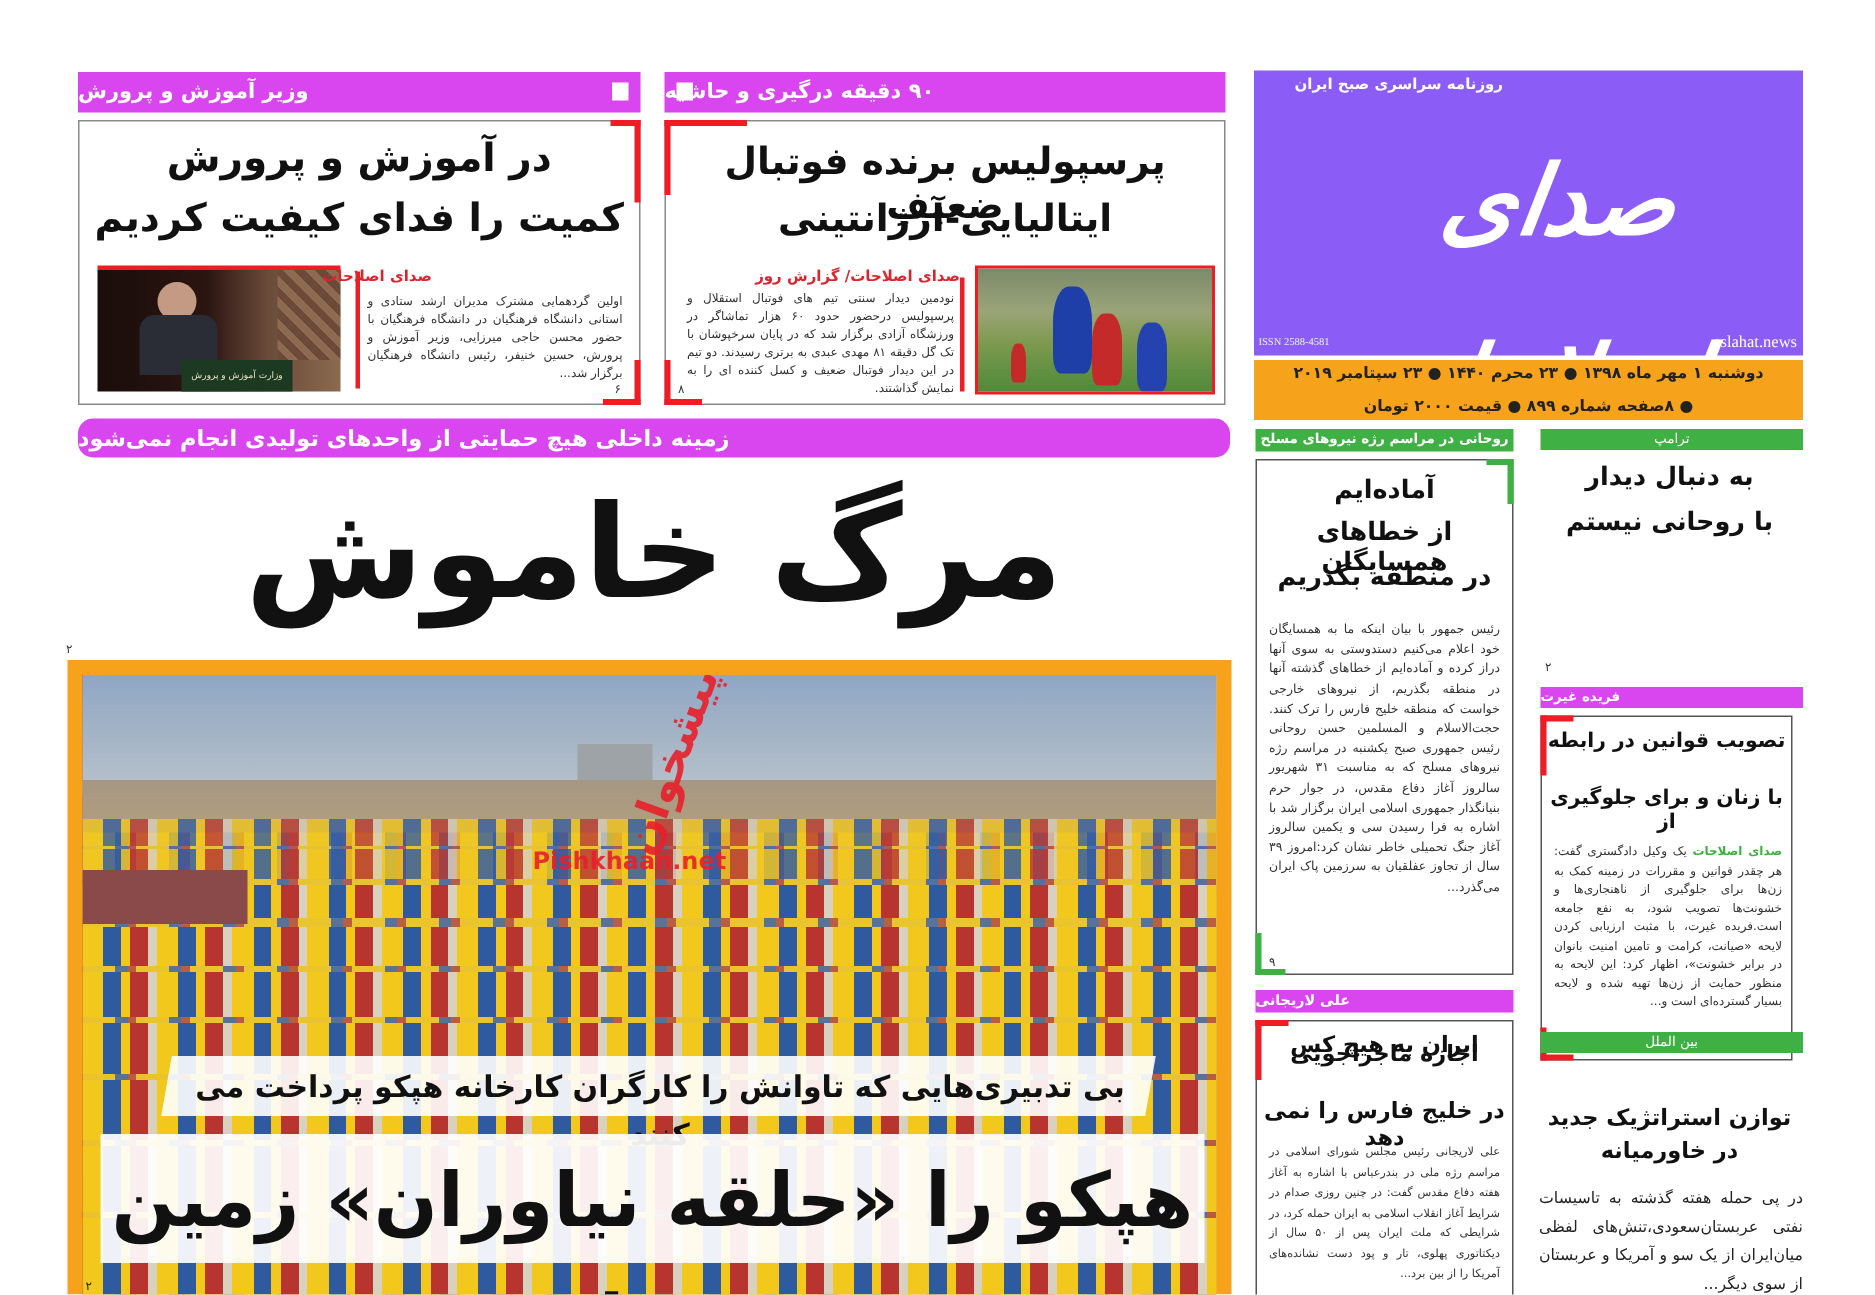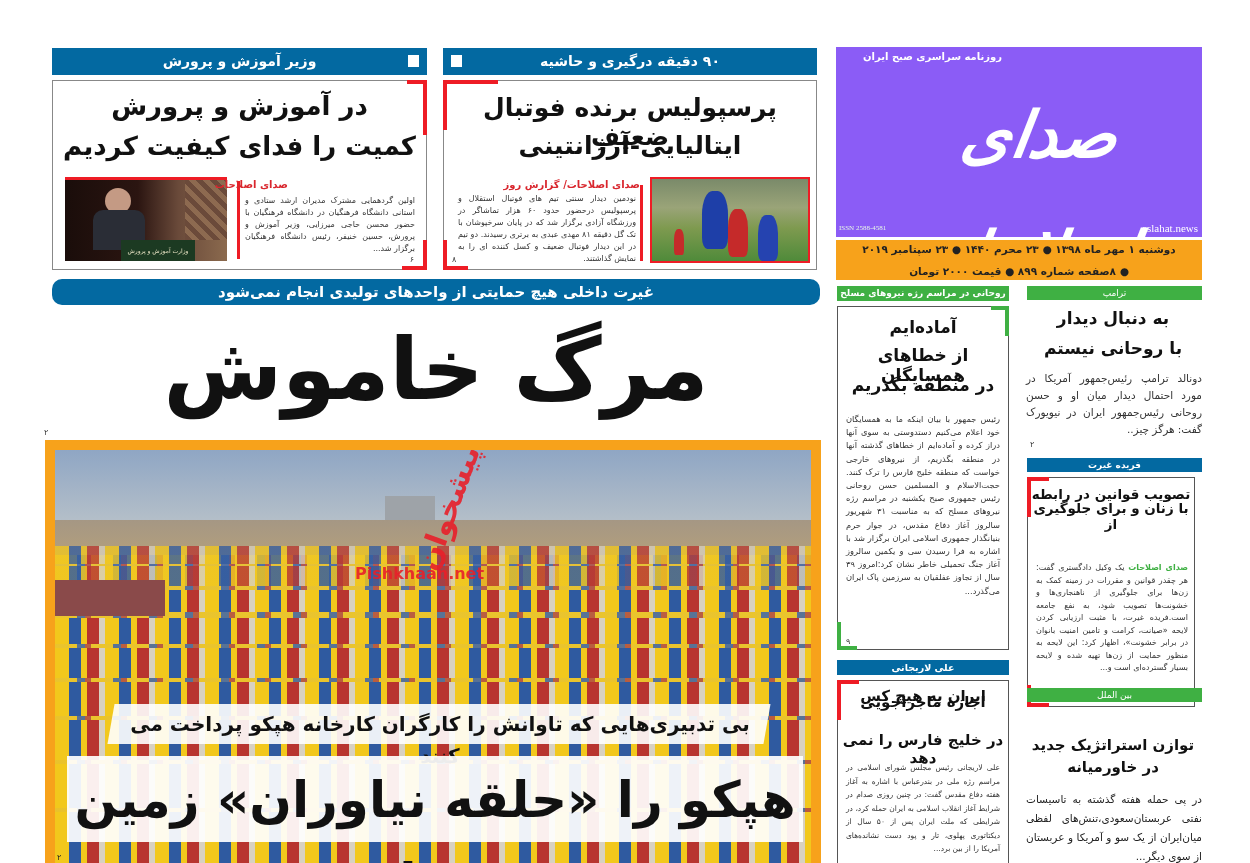--- a/index.html
+++ b/index.html
@@ -1,18 +1,18 @@
 <!DOCTYPE html>
 <html><head>
 <meta charset="utf-8">
 <style>
   * { box-sizing: border-box; margin: 0; padding: 0; }
   body { width: 1250px; height: 863px; background: #ffffff; font-family: "DejaVu Sans", sans-serif; overflow: hidden; position: relative; direction: rtl; color: #1a1a1a; }
   .abs { position: absolute; }
-  .red-bar { background: #0369a1; color: #fff; font-weight: bold; text-align: center; }
+  .red-bar { background: #d946ef; color: #fff; font-weight: bold; text-align: left; }
   .green-bar { background: #3fb043; color: #fff; text-align: center; }
   .orange-bar { background: #f7a21b; color: #222; font-weight: bold; text-align: center; }
 
   
   .tab-head { height: 27px; line-height: 27px; font-size: 14px; }
   .tab-square { position: absolute; left: 8px; top: 7px; width: 11px; height: 12px; background: #fff; }
   .tab-square.right { left: auto; right: 8px; }
 
   .box { border: 1px solid #888; background: #fff; }
   .corner-red-tl { position: absolute; border-top: 4px solid #ee1c25; border-left: 4px solid #ee1c25; }
@@ -97,21 +97,21 @@
     <div class="abs" style="left:56px; top:60px; width:74px; height:22px; background:#1c3a22; color:#e8e3c4; font-size:6px; line-height:22px; text-align:center;">وزارت آموزش و پرورش</div>
     <div class="abs" style="left:120px; top:0; width:42px; height:60px; background:repeating-linear-gradient(45deg,#6b4a3a 0 5px,#8d6a50 5px 10px);"></div>
   </div>
   <div class="abs" style="left:184px; top:100px; width:3px; height:78px; background:#ee1c25;"></div>
   <div class="abs byline" style="right:138px; top:98px;">صدای اصلاحات</div>
   <div class="abs body-text" style="left:192px; width:170px; top:114px; font-size:8px; line-height:12px;">اولین گردهمایی مشترک مدیران ارشد ستادی و استانی دانشگاه فرهنگیان در دانشگاه فرهنگیان با حضور محسن حاجی میرزایی، وزیر آموزش و پرورش، حسین خنیفر، رئیس دانشگاه فرهنگیان برگزار شد...</div>
   <div class="abs pagenum" style="right:12px; bottom:5px;">۶</div>
 </div>
 
 <div class="abs red-bar" style="left:52px; top:279px; width:768px; height:26px; line-height:26px; font-size:15px; border-radius:10px;">
-  <span>غیرت داخلی هیچ حمایتی از واحدهای تولیدی انجام نمی‌شود</span>
+  <span>زمینه داخلی هیچ حمایتی از واحدهای تولیدی انجام نمی‌شود</span>
 </div>
 <div class="abs headline" style="left:52px; width:768px; top:314px; font-size:86px; line-height:110px; color:#111; letter-spacing:-2px;">مرگ خاموش تولید</div>
 <div class="abs pagenum" style="left:44px; top:428px;">۲</div>
 
 <div class="abs" style="left:45px; top:440px; width:776px; height:423px; background:#f7a21b; padding:10px 10px 0 10px;">
   <div class="machines" style="position:relative; width:756px; height:413px;">
     <div class="sky"></div>
     <div class="abs" style="left:330px; top:46px; width:50px; height:28px; background:#9ea3a8;"></div>
     <div class="horizon"></div>
     <div class="row" style="top:96px; height:18px; opacity:.75;"></div>
@@ -161,32 +161,31 @@
   <div class="abs headline" style="left:2px; right:2px; top:50px; font-size:15px;">در خلیج فارس را نمی دهد</div>
   <div class="abs body-text" style="left:8px; right:8px; top:80px; font-size:7.5px; line-height:13.5px;">علی لاریجانی رئیس مجلس شورای اسلامی در مراسم رژه ملی در بندرعباس با اشاره به آغاز هفته دفاع مقدس گفت: در چنین روزی صدام در شرایط آغاز انقلاب اسلامی به ایران حمله کرد، در شرایطی که ملت ایران پس از ۵۰ سال از دیکتاتوری پهلوی، تار و پود دست نشانده‌های آمریکا را از بین برد...</div>
 </div>
 
 <div class="abs green-bar" style="left:1027px; top:286px; width:175px; height:14px; line-height:14px; font-size:9px;">
   <span>ترامپ</span>
 </div>
 <div class="abs" style="left:1022px; top:302px; width:182px; height:152px;">
   <div class="abs headline" style="left:0; right:0; top:6px; font-size:17px;">به دنبال دیدار</div>
   <div class="abs headline" style="left:0; right:0; top:36px; font-size:17px;">با روحانی نیستم</div>
-  <div class="abs body-text" style="left:4px; right:2px; top:68px; font-size:10.5px; line-height:17px;">دونالد ترامپ رئیس‌جمهور آمریکا در مورد احتمال دیدار میان او و حسن روحانی رئیس‌جمهور ایران در نیویورک گفت: هرگز چیز..</div>
   <div class="abs pagenum" style="left:8px; top:138px;">۲</div>
 </div>
 
 <div class="abs red-bar" style="left:1027px; top:458px; width:175px; height:14px; line-height:14px; font-size:9px;">
   <span>فریده غیرت</span>
 </div>
 <div class="abs box" style="left:1027px; top:477px; width:168px; height:230px; border-color:#555;">
   <div class="corner-red-tl" style="left:-1px; top:-1px; width:22px; height:40px;"></div>
   <div class="corner-red-bl" style="left:-1px; bottom:-1px; width:22px; height:22px;"></div>
   <div class="abs headline" style="left:2px; right:2px; top:8px; font-size:13.5px;">تصویب قوانین در رابطه</div>
-  <div class="abs headline" style="left:2px; right:2px; top:22px; font-size:13.5px;">با زنان و برای جلوگیری از</div>
+  <div class="abs headline" style="left:2px; right:2px; top:46px; font-size:13.5px;">با زنان و برای جلوگیری از</div>
   <div class="abs body-text" style="left:8px; right:6px; top:84px; font-size:8px; line-height:12.5px;">
     <span style="color:#3fb043; font-weight:bold;">صدای اصلاحات</span>
     <span>یک وکیل دادگستری گفت: هر چقدر قوانین و مقررات در زمینه کمک به زن‌ها برای جلوگیری از ناهنجاری‌ها و خشونت‌ها تصویب شود، به نفع جامعه است.فریده غیرت، با مثبت ارزیابی کردن لایحه «صیانت، کرامت و تامین امنیت بانوان در برابر خشونت»، اظهار کرد: این لایحه به منظور حمایت از زن‌ها تهیه شده و لایحه بسیار گسترده‌ای است و...</span>
   </div>
   <div class="abs pagenum" style="left:9px; bottom:5px;">۱</div>
 </div>
 
 <div class="abs green-bar" style="left:1027px; top:688px; width:175px; height:14px; line-height:14px; font-size:9px;">
   <span>بین الملل</span>
 </div>

